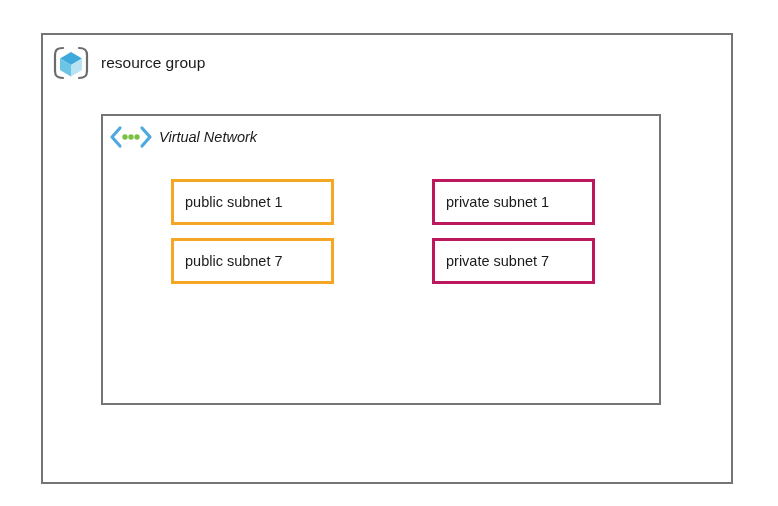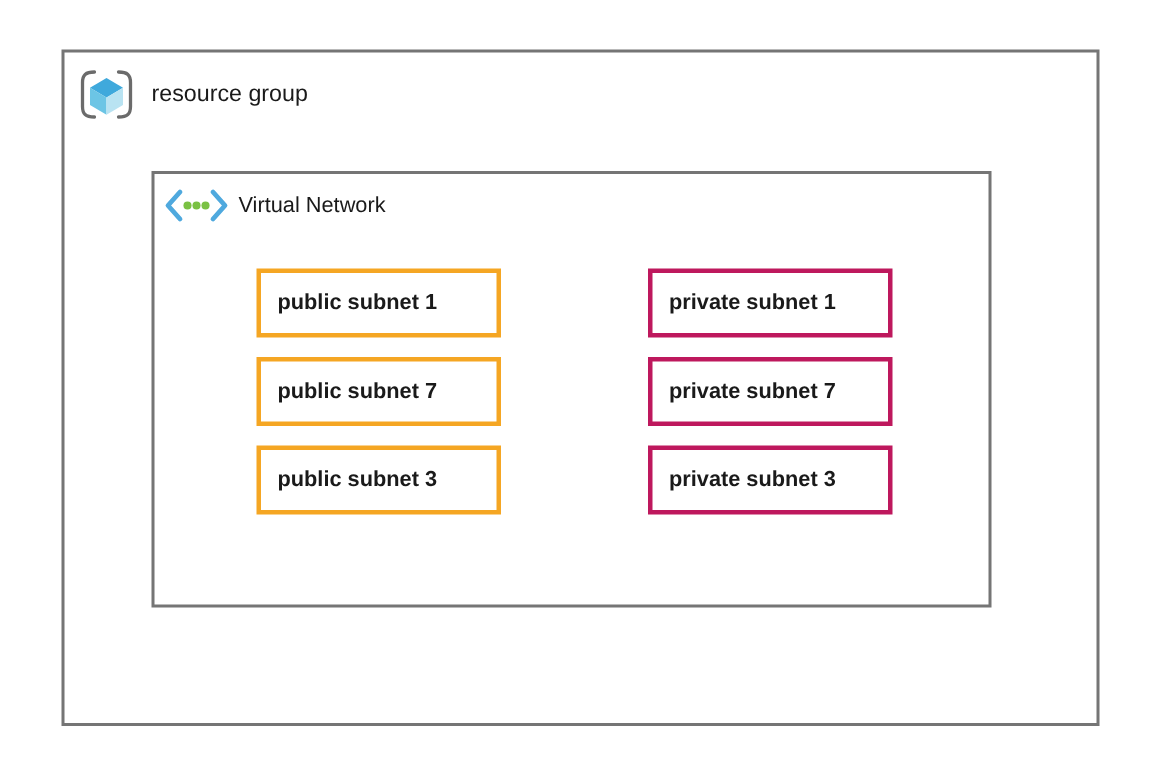--- a/index.html
+++ b/index.html
@@ -81,35 +81,35 @@
     flex: 0 0 44px;
     display: block;
   }
 
   .vn-label {
     margin-left: 6px;
     font-size: 14.5px;
     color: #1a1a1a;
     line-height: 1;
     white-space: nowrap;
+    font-style: italic;
   }
 
   
   .subnet-grid {
     position: absolute;
     left: 68px;
     top: 63px;
     width: 424px;
   }
 
   .subnet-row {
     display: flex;
     justify-content: flex-start;
     margin-bottom: 13px;
-    font-weight: bold;
   }
   .subnet-row:last-child {
     margin-bottom: 0;
   }
 
   .subnet-box {
     box-sizing: border-box;
     width: 163px;
     height: 46px;
     background: #ffffff;
@@ -184,24 +184,16 @@
 
       <div class="subnet-row">
         <div class="subnet-box public">
           <span>public subnet 7</span>
         </div>
         <div class="subnet-box private">
           <span>private subnet 7</span>
         </div>
       </div>
 
-      <div class="subnet-row">
-        <div class="subnet-box public">
-          <span>public subnet 3</span>
-        </div>
-        <div class="subnet-box private">
-          <span>private subnet 3</span>
-        </div>
-      </div>
 
     </div>
   </div>
 </div>
 
 </body></html>

